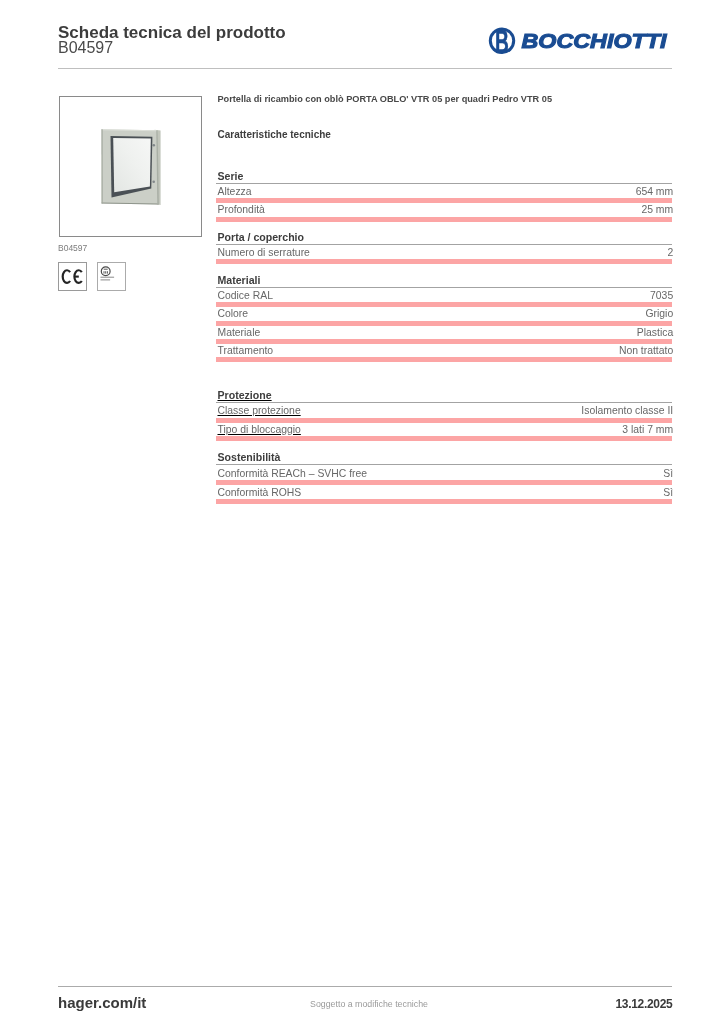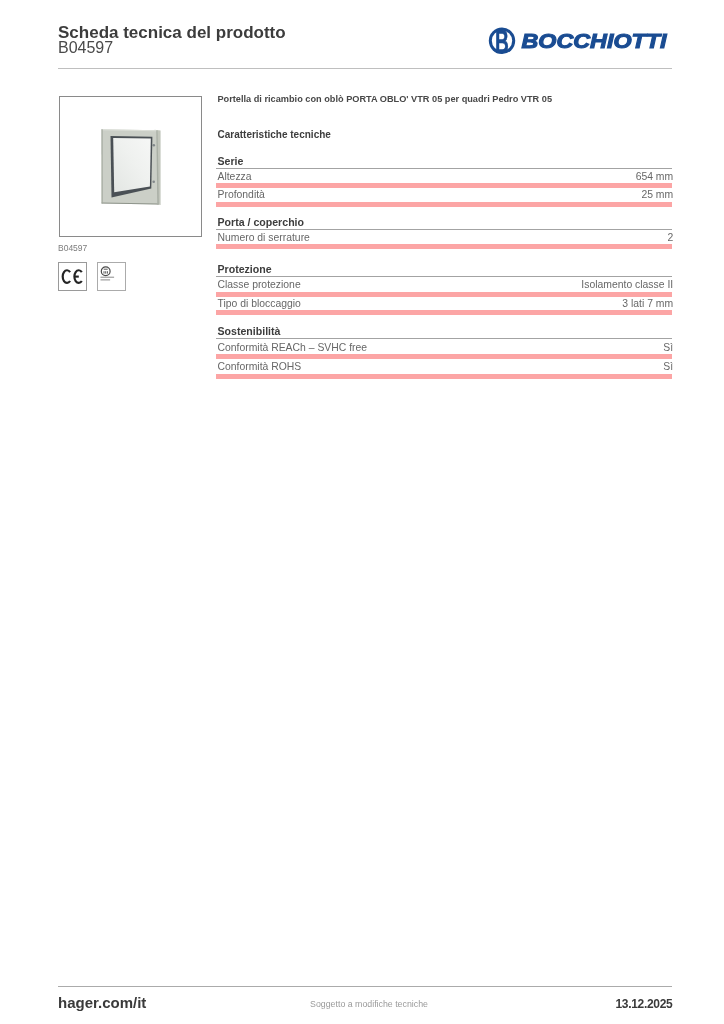--- a/index.html
+++ b/index.html
@@ -88,33 +88,40 @@
   <rect x="3.5" y="14.7" width="13.6" height="1" fill="#8a8a8a"></rect>
   <rect x="3.5" y="17.4" width="9.6" height="1" fill="#8a8a8a"></rect>
 </svg>
 
 <div class="abs" style="left:216.3px;top:92px;width:455.7px;">
 
   <div style="font-size:9.2px;font-weight:bold;color:#484848;line-height:11px;margin-top:2px;padding-left:1.2px;">Portella di ricambio con oblò PORTA OBLO' VTR 05 per quadri Pedro VTR 05</div>
 
   <div style="font-size:10px;font-weight:bold;color:#3d3d3d;line-height:11px;margin-top:24px;padding-left:1.2px;">Caratteristiche tecniche</div>
 
-  <div class="sec" style="margin-top:16px;">
+  <div class="sec" style="margin-top:31px;">
     <h3>Serie</h3>
     <div class="row f">Altezza<span class="v">654 mm</span></div>
     <div class="row">Profondità<span class="v">25 mm</span></div>
   </div>
 
   <div class="sec" style="margin-top:10.6px;">
     <h3>Porta / coperchio</h3>
     <div class="row f">Numero di serrature<span class="v">2</span></div>
   </div>
 
+  <div class="sec" style="margin-top:10.6px;">
+    <h3>Materiali</h3>
+    <div class="row f">Codice RAL<span class="v">7035</span></div>
+    <div class="row">Colore<span class="v">Grigio</span></div>
+    <div class="row">Materiale<span class="v">Plastica</span></div>
+    <div class="row">Trattamento<span class="v">Non trattato</span></div>
+  </div>
 
-  <div class="sec" style="margin-top:15px;">
+  <div class="sec" style="margin-top:28px;text-decoration:underline;">
     <h3>Protezione</h3>
     <div class="row f">Classe protezione<span class="v">Isolamento classe II</span></div>
     <div class="row">Tipo di bloccaggio<span class="v">3 lati 7 mm</span></div>
   </div>
 
   <div class="sec" style="margin-top:11.4px;">
     <h3>Sostenibilità</h3>
     <div class="row f" style="margin-top:1.6px;">Conformità REACh – SVHC free<span class="v">Sì</span></div>
     <div class="row" style="margin-top:0.8px;">Conformità ROHS<span class="v">Sì</span></div>
   </div>

